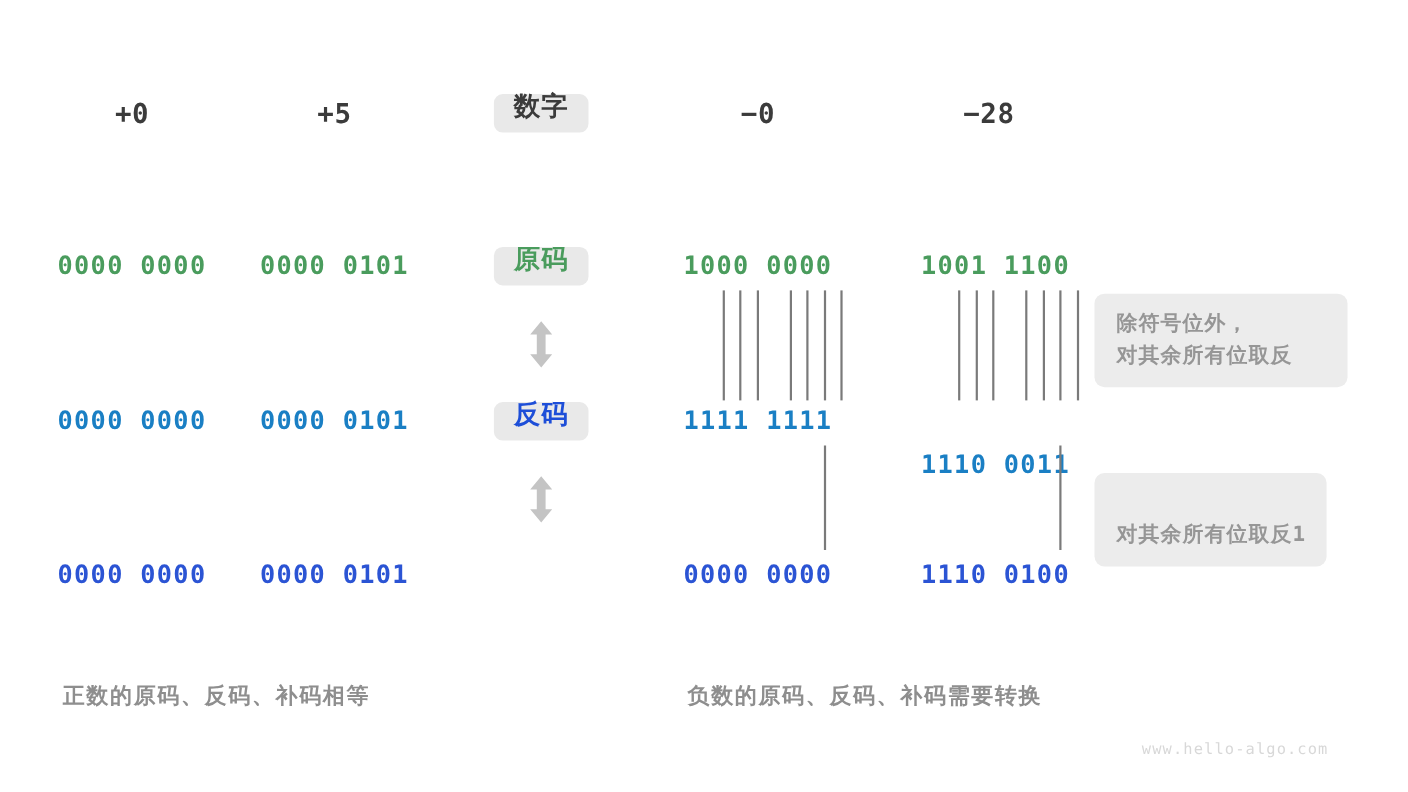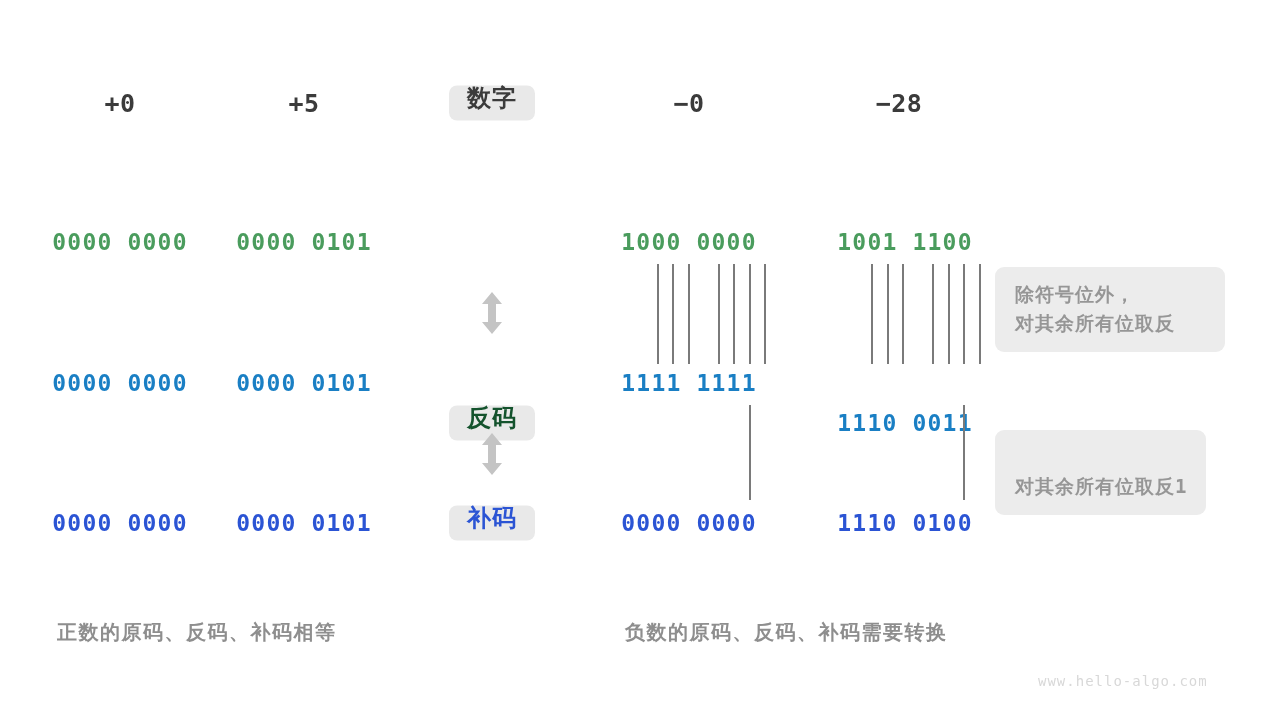--- a/index.html
+++ b/index.html
@@ -55,21 +55,21 @@
     border-radius: 8px;
     padding: 0 18px 11px 18px;
     font-size: 24px;
     font-weight: bold;
     line-height: 1;
     white-space: nowrap;
     letter-spacing: 1px;
   }
   .badge.dark   { color: #3b3b3b; }
   .badge.green  { color: #4a9c5d; }
-  .badge.blue   { color: #14532d; margin-top: 40px; }
+  .badge.blue   { color: #1d4ed8; }
   .badge.indigo { color: #2b54d4; }
 
   
   .vtarrow {
     position: absolute;
     transform: translate(-50%, -50%);
     width: 24px;
     height: 44px;
   }
 
@@ -130,40 +130,40 @@
   <div class="badge dark" style="left:492px; top:103px;">数字</div>
 
   <div class="cell num" style="left:689px; top:103px;">−0</div>
 
   <div class="cell num" style="left:899px; top:103px;">−28</div>
 
   <div class="cell bits green" style="left:120px; top:242px;">0000 0000</div>
 
   <div class="cell bits green" style="left:304px; top:242px;">0000 0101</div>
 
+  <div class="badge green" style="left:492px; top:242px;">原码</div>
 
   <div class="cell bits green" style="left:689px; top:242px;">1000 0000</div>
 
   <div class="cell bits green" style="left:905px; top:242px;text-align:center;">1001 1100</div>
 
   <div class="cell bits blue" style="left:120px; top:383px;">0000 0000</div>
 
   <div class="cell bits blue" style="left:304px; top:383px;">0000 0101</div>
 
   <div class="badge blue" style="left:492px; top:383px;">反码</div>
 
   <div class="cell bits blue" style="left:689px; top:383px;">1111 1111</div>
 
   <div class="cell bits blue" style="left:905px; top:383px;margin-top:40px;">1110 0011</div>
 
   <div class="cell bits indigo" style="left:120px; top:523px;">0000 0000</div>
 
   <div class="cell bits indigo" style="left:304px; top:523px;">0000 0101</div>
 
-  <div class="badge indigo" style="left:492px; top:523px;">补码</div>
 
   <div class="cell bits indigo" style="left:689px; top:523px;">0000 0000</div>
 
   <div class="cell bits indigo" style="left:905px; top:523px;">1110 0100</div>
 
   <div class="vtarrow" style="left:492px; top:313px;">
     <svg width="24" height="44" viewBox="0 0 24 44" xmlns="http://www.w3.org/2000/svg">
       <path d="M12 1 L22 13 L16 13 L16 31 L22 31 L12 43 L2 31 L8 31 L8 13 L2 13 Z" fill="#c4c4c4"></path>
     </svg>
   </div>

